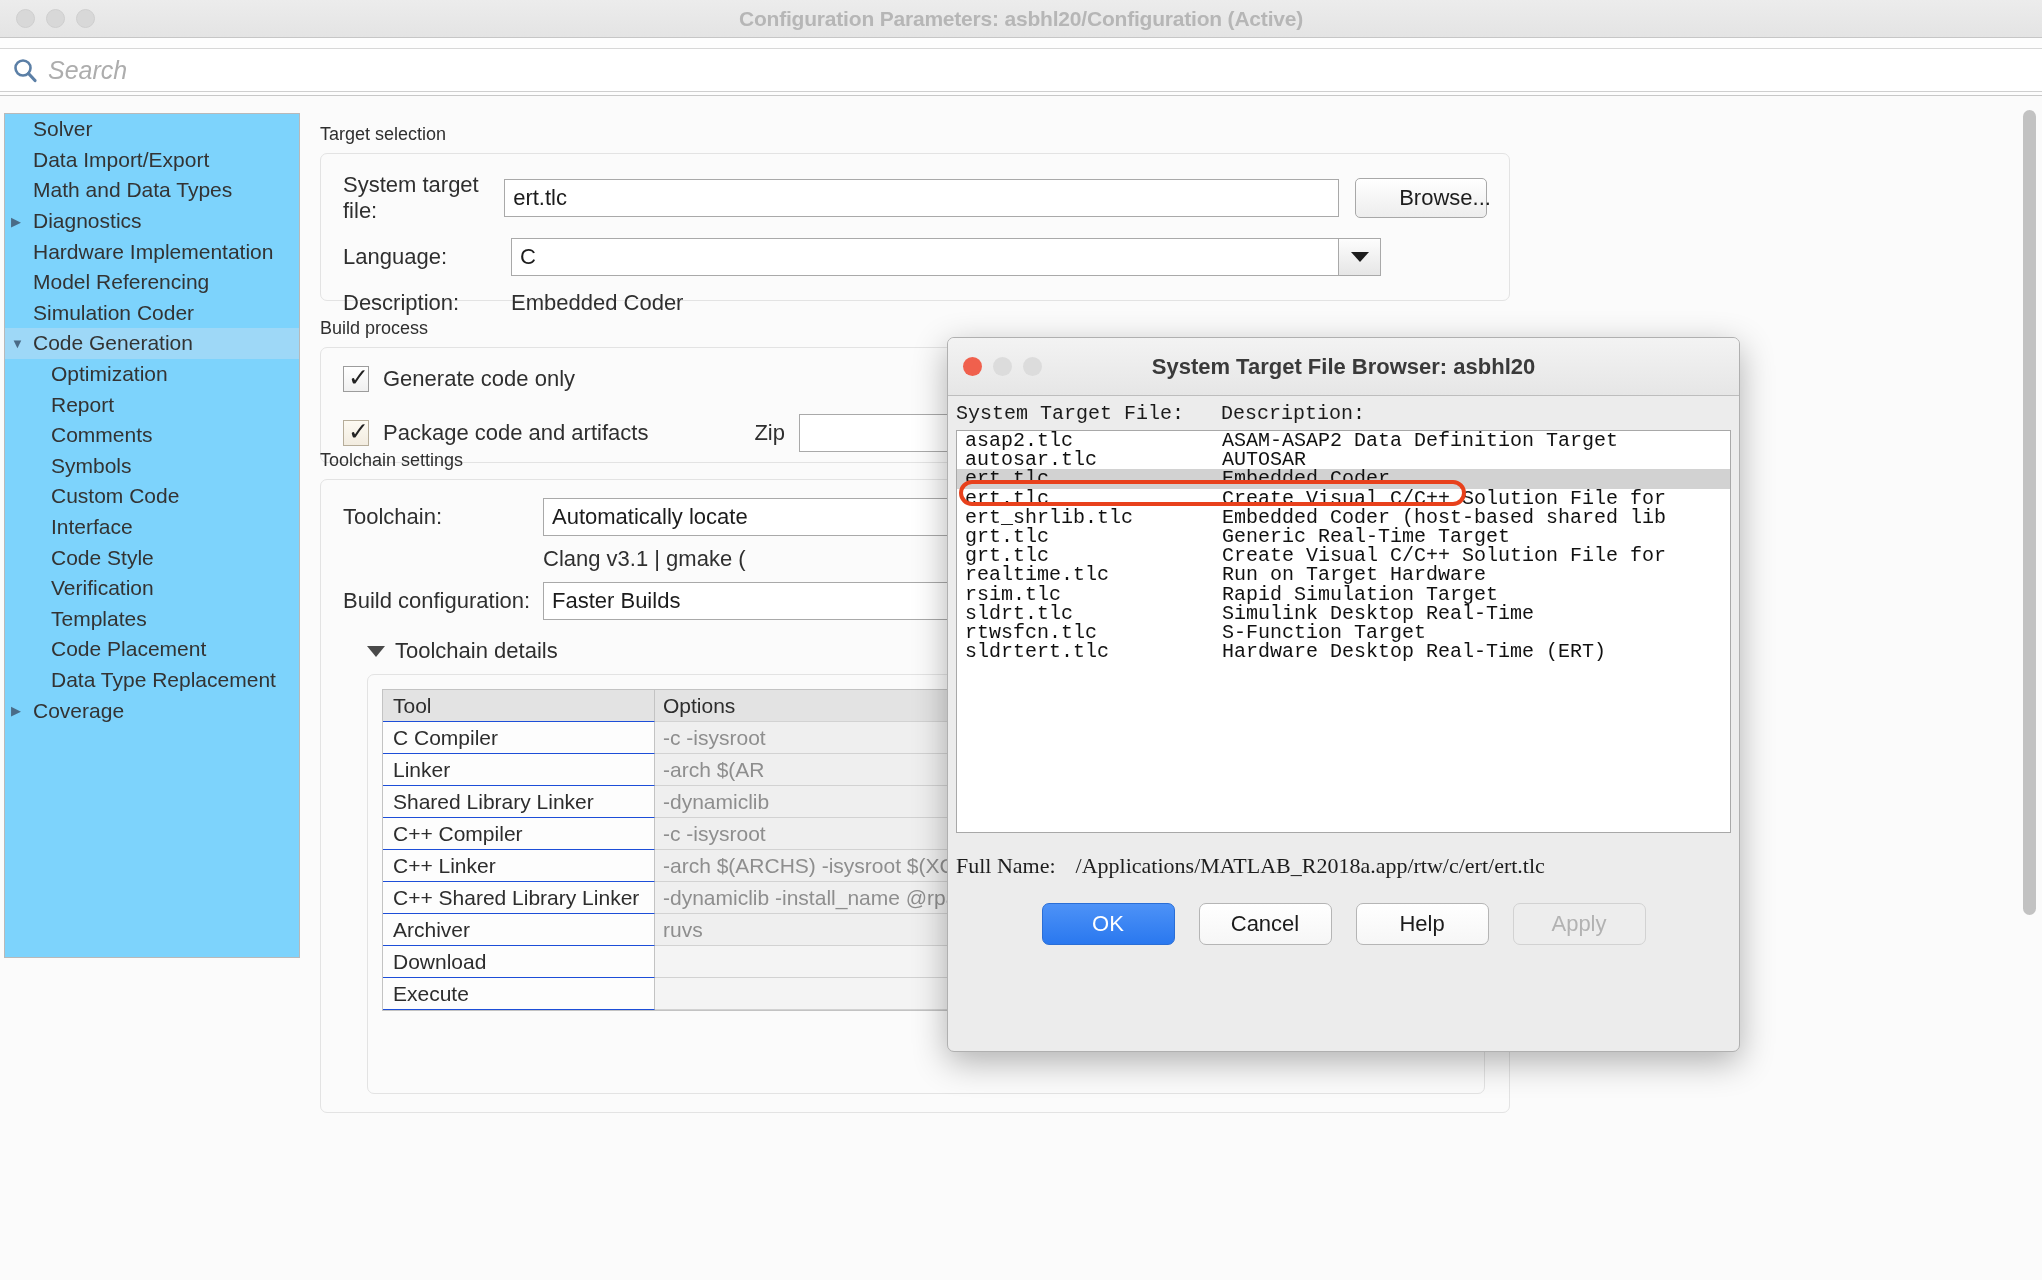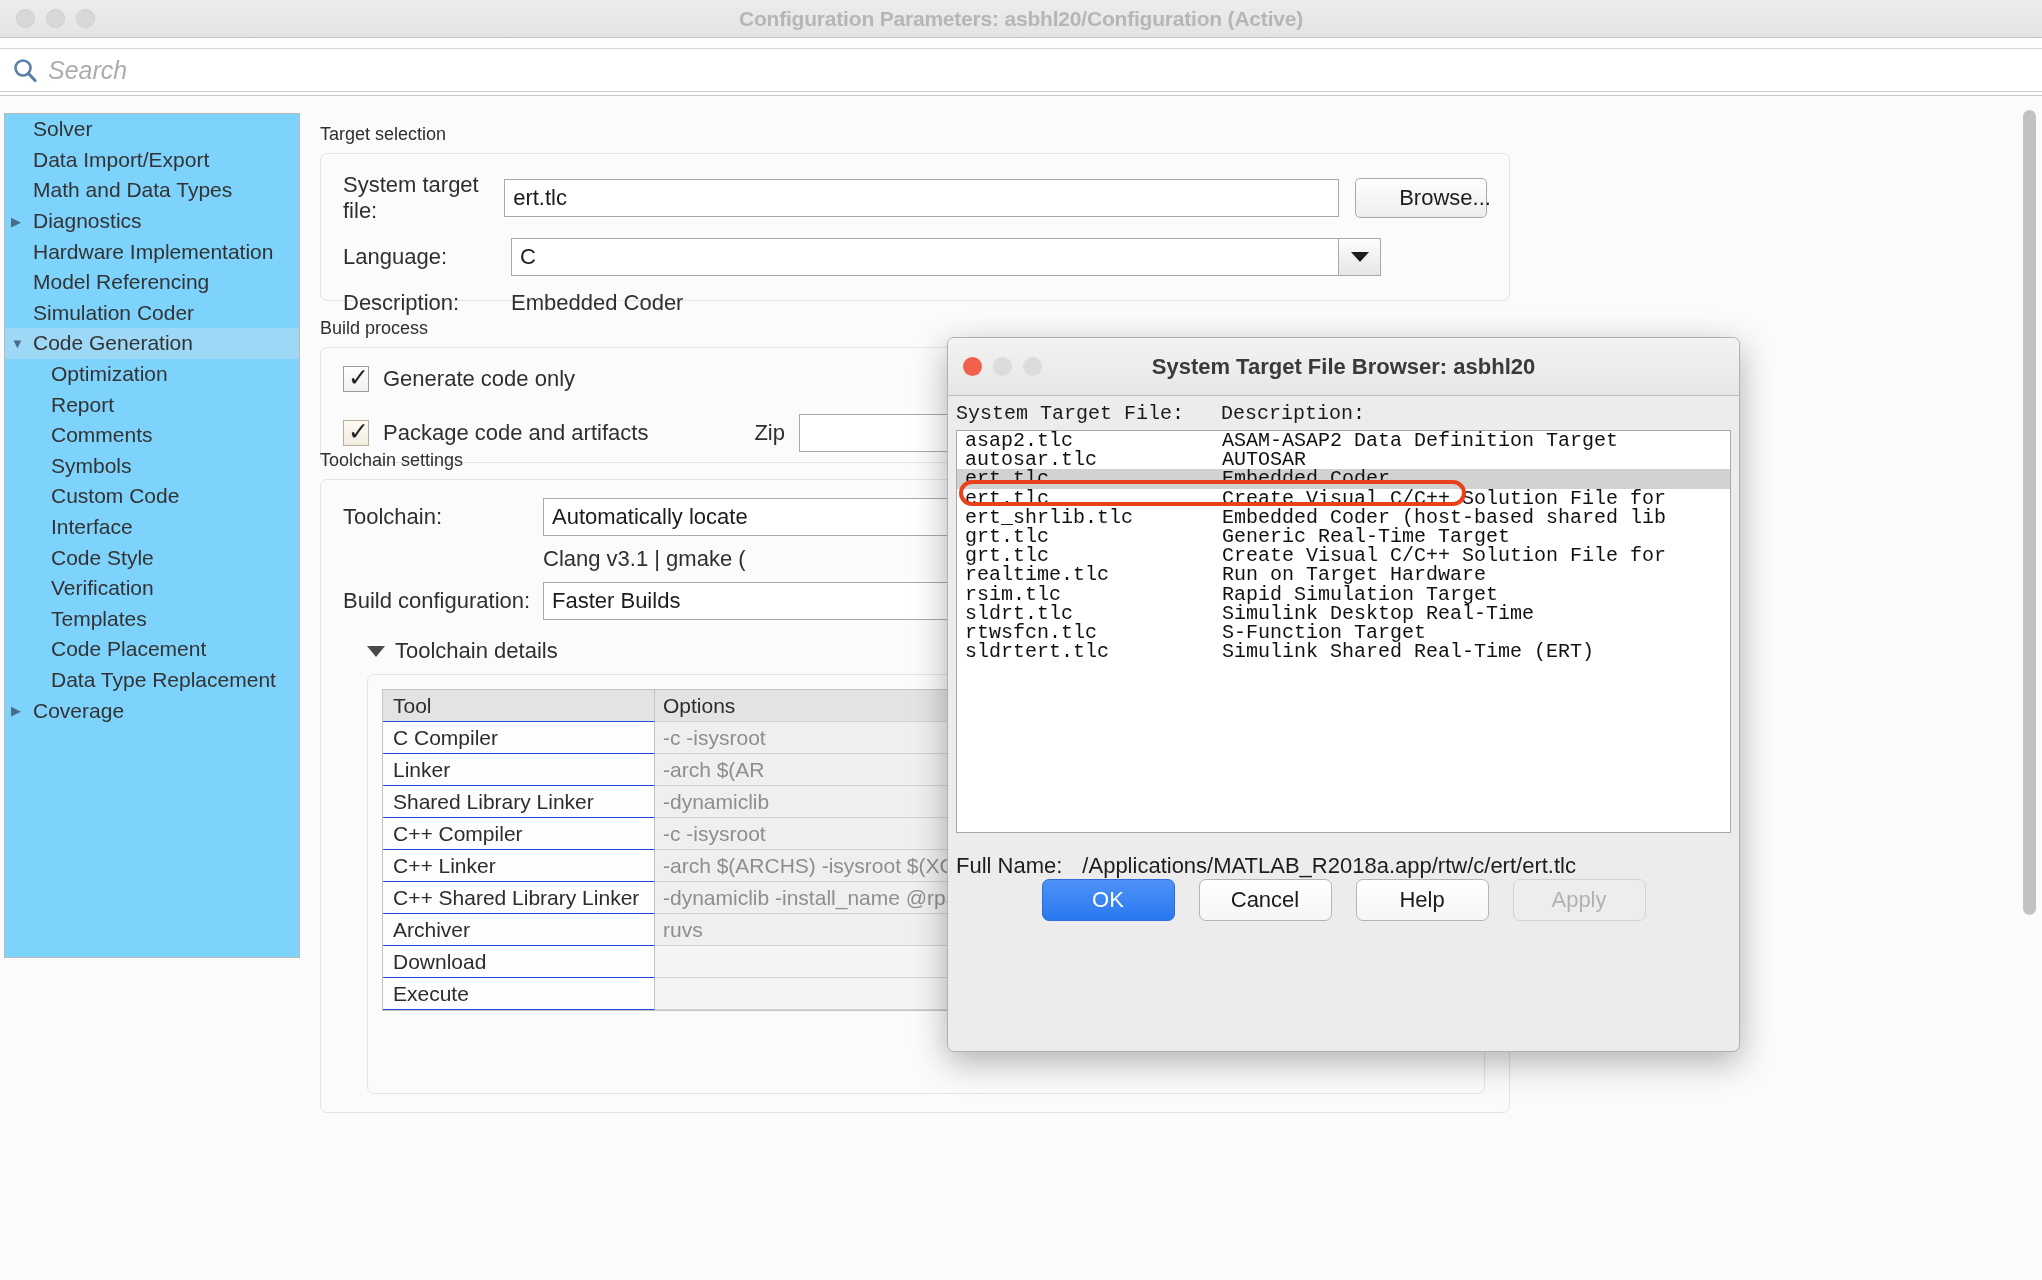--- a/index.html
+++ b/index.html
@@ -207,25 +207,26 @@
   .lrow .c1 { width: 265px; padding-left: 8px; flex: none; overflow: hidden; }
   .lrow .c2 { flex: 1; overflow: hidden; }
   .annot {
     position: absolute; left: 2px; top: 49px;
     width: 507px; height: 26px;
     border: 4px solid #e8411c; border-radius: 14px;
     pointer-events: none;
   }
   .fullname {
     display: flex; align-items: center; margin-top: 20px; padding-left: 8px;
-    font-size: 22px; color: #1d1d1d;
+    font-size: 22px; color: #1d1d1d; font-family: Liberation Serif, serif;
   }
   .fullname .fn-lbl { margin-right: 20px; }
   .dlg-buttons {
     display: flex; gap: 24px; justify-content: center;
+    margin-top: 24px;
     border-radius: 14px;
   }
   .dbtn {
     width: 133px; height: 42px; border-radius: 7px;
     display: flex; align-items: center; justify-content: center;
     font-size: 22px; border: 1px solid #b5b5b5;
     background: linear-gradient(to bottom, #ffffff, #f6f6f6);
     color: #1b1b1b;
   }
   .dbtn.primary {
@@ -531,21 +532,21 @@
           <div class="lrow">
             <div class="c1">sldrt.tlc</div>
             <div class="c2">Simulink Desktop Real-Time</div>
           </div>
           <div class="lrow">
             <div class="c1">rtwsfcn.tlc</div>
             <div class="c2">S-Function Target</div>
           </div>
           <div class="lrow">
             <div class="c1">sldrtert.tlc</div>
-            <div class="c2">Simulink Shared Real-Time (ERT)</div>
+            <div class="c2">Hardware Desktop Real-Time (ERT)</div>
           </div>
         </div>
       <div class="annot" style="border-color: rgb(232, 65, 28);"></div>
     </div>
 
     <div class="fullname">
       <span class="fn-lbl">Full Name:</span>
       <span>/Applications/MATLAB_R2018a.app/rtw/c/ert/ert.tlc</span>
     </div>
 

